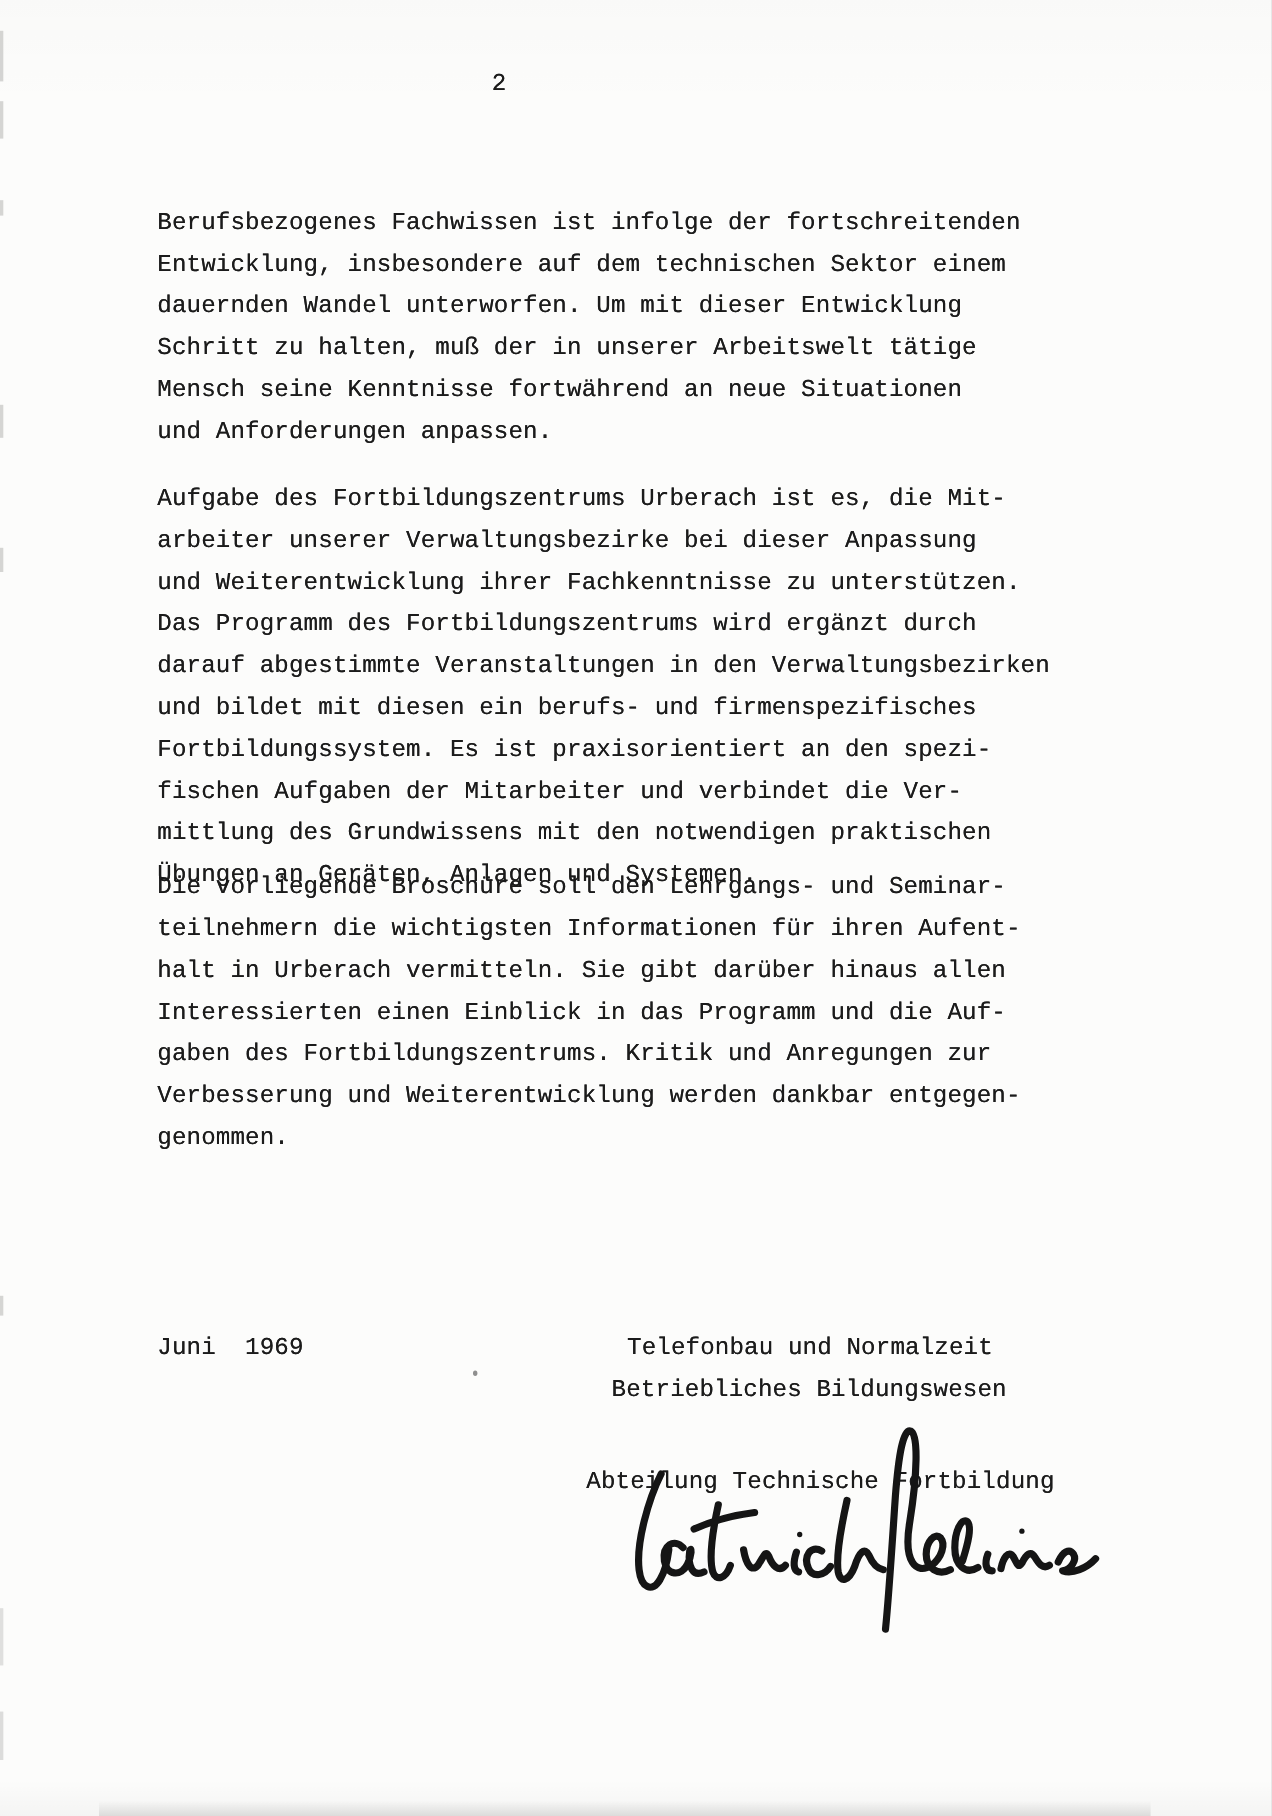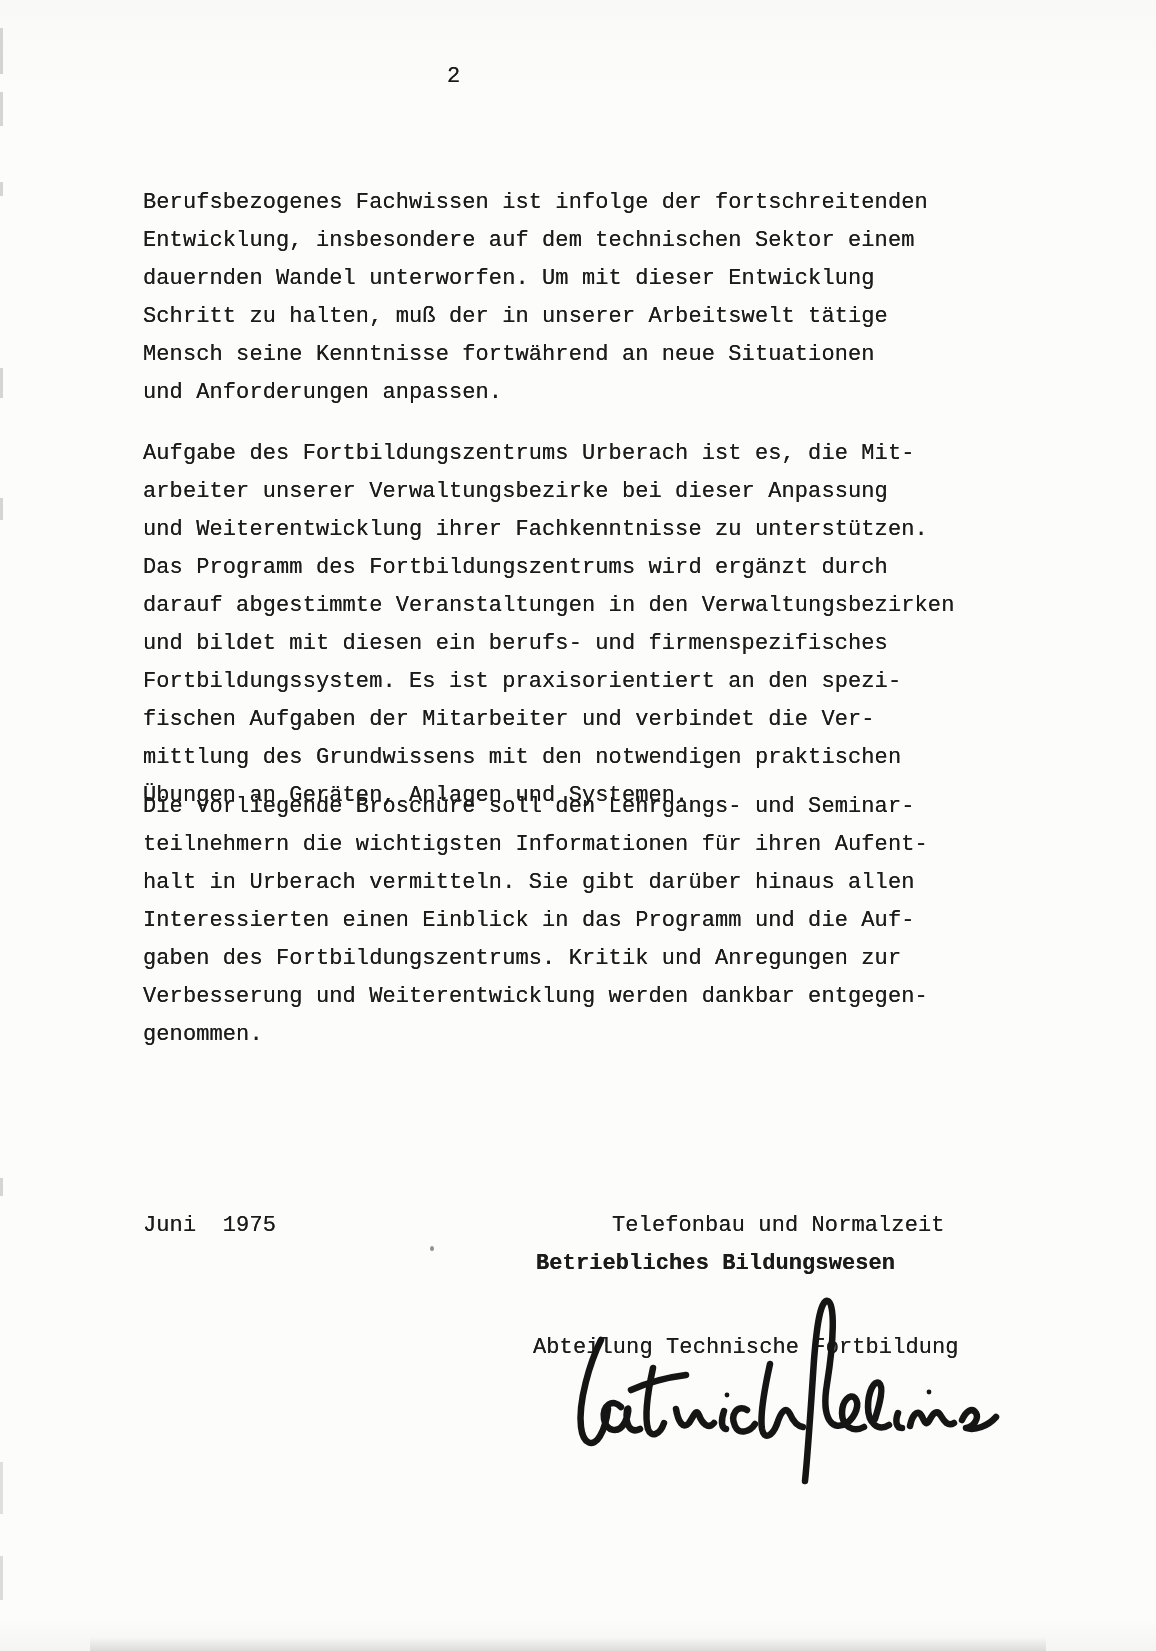--- a/index.html
+++ b/index.html
@@ -22,22 +22,22 @@
     line-height: 38px;
     white-space: pre;
     letter-spacing: 0.1px;
     text-shadow: 0 0 0.6px rgba(25,25,25,0.85);
   }
   .page-number   { left: 447px; top: 58px;  }
   .para-1        { left: 143px; top: 184px; }
   .para-2        { left: 143px; top: 435px; }
   .para-3        { left: 143px; top: 788px; }
   .date-line     { left: 143px; top: 1207px; }
-  .org-line-1    { left: 570px; top: 1207px; margin-left: 42px; }
-  .org-line-2    { left: 536px; top: 1245px; font-weight: bold; }
+  .org-line-1    { left: 570px; top: 1207px; }
+  .org-line-2    { left: 556px; top: 1245px; }
   .dept-line     { left: 533px; top: 1329px; }
   .signature-svg {
     position: absolute;
     left: 520px; top: 1285px;
     width: 500px; height: 215px;
   }
   .signature-svg path, .signature-svg circle { fill: none; stroke: #151515; }
   .signature-svg path { stroke-width: 6.5; stroke-linecap: round; stroke-linejoin: round; }
   .signature-svg circle { fill: #151515; stroke: none; }
   .stray-dot {
@@ -94,21 +94,21 @@
 und Anforderungen anpassen.</div>
 
   <div class="txt para-3">Die vorliegende Broschüre soll den Lehrgangs- und Seminar-
 teilnehmern die wichtigsten Informationen für ihren Aufent-
 halt in Urberach vermitteln. Sie gibt darüber hinaus allen
 Interessierten einen Einblick in das Programm und die Auf-
 gaben des Fortbildungszentrums. Kritik und Anregungen zur
 Verbesserung und Weiterentwicklung werden dankbar entgegen-
 genommen.</div>
 
-  <div class="txt date-line">Juni  1975</div>
+  <div class="txt date-line">Juni  1969</div>
 
   <div class="txt org-line-1">Telefonbau und Normalzeit</div>
 
   <div class="txt org-line-2">Betriebliches Bildungswesen</div>
 
   <div class="txt dept-line">Abteilung Technische Fortbildung</div>
 
   <svg class="signature-svg" viewBox="520 1285 500 215" xmlns="http://www.w3.org/2000/svg" aria-hidden="true">
 
     <path d="M601 1340 C590 1362 578 1402 581 1427 C583 1444 593 1448 600 1436 C605 1428 607 1417 608 1409"></path>

